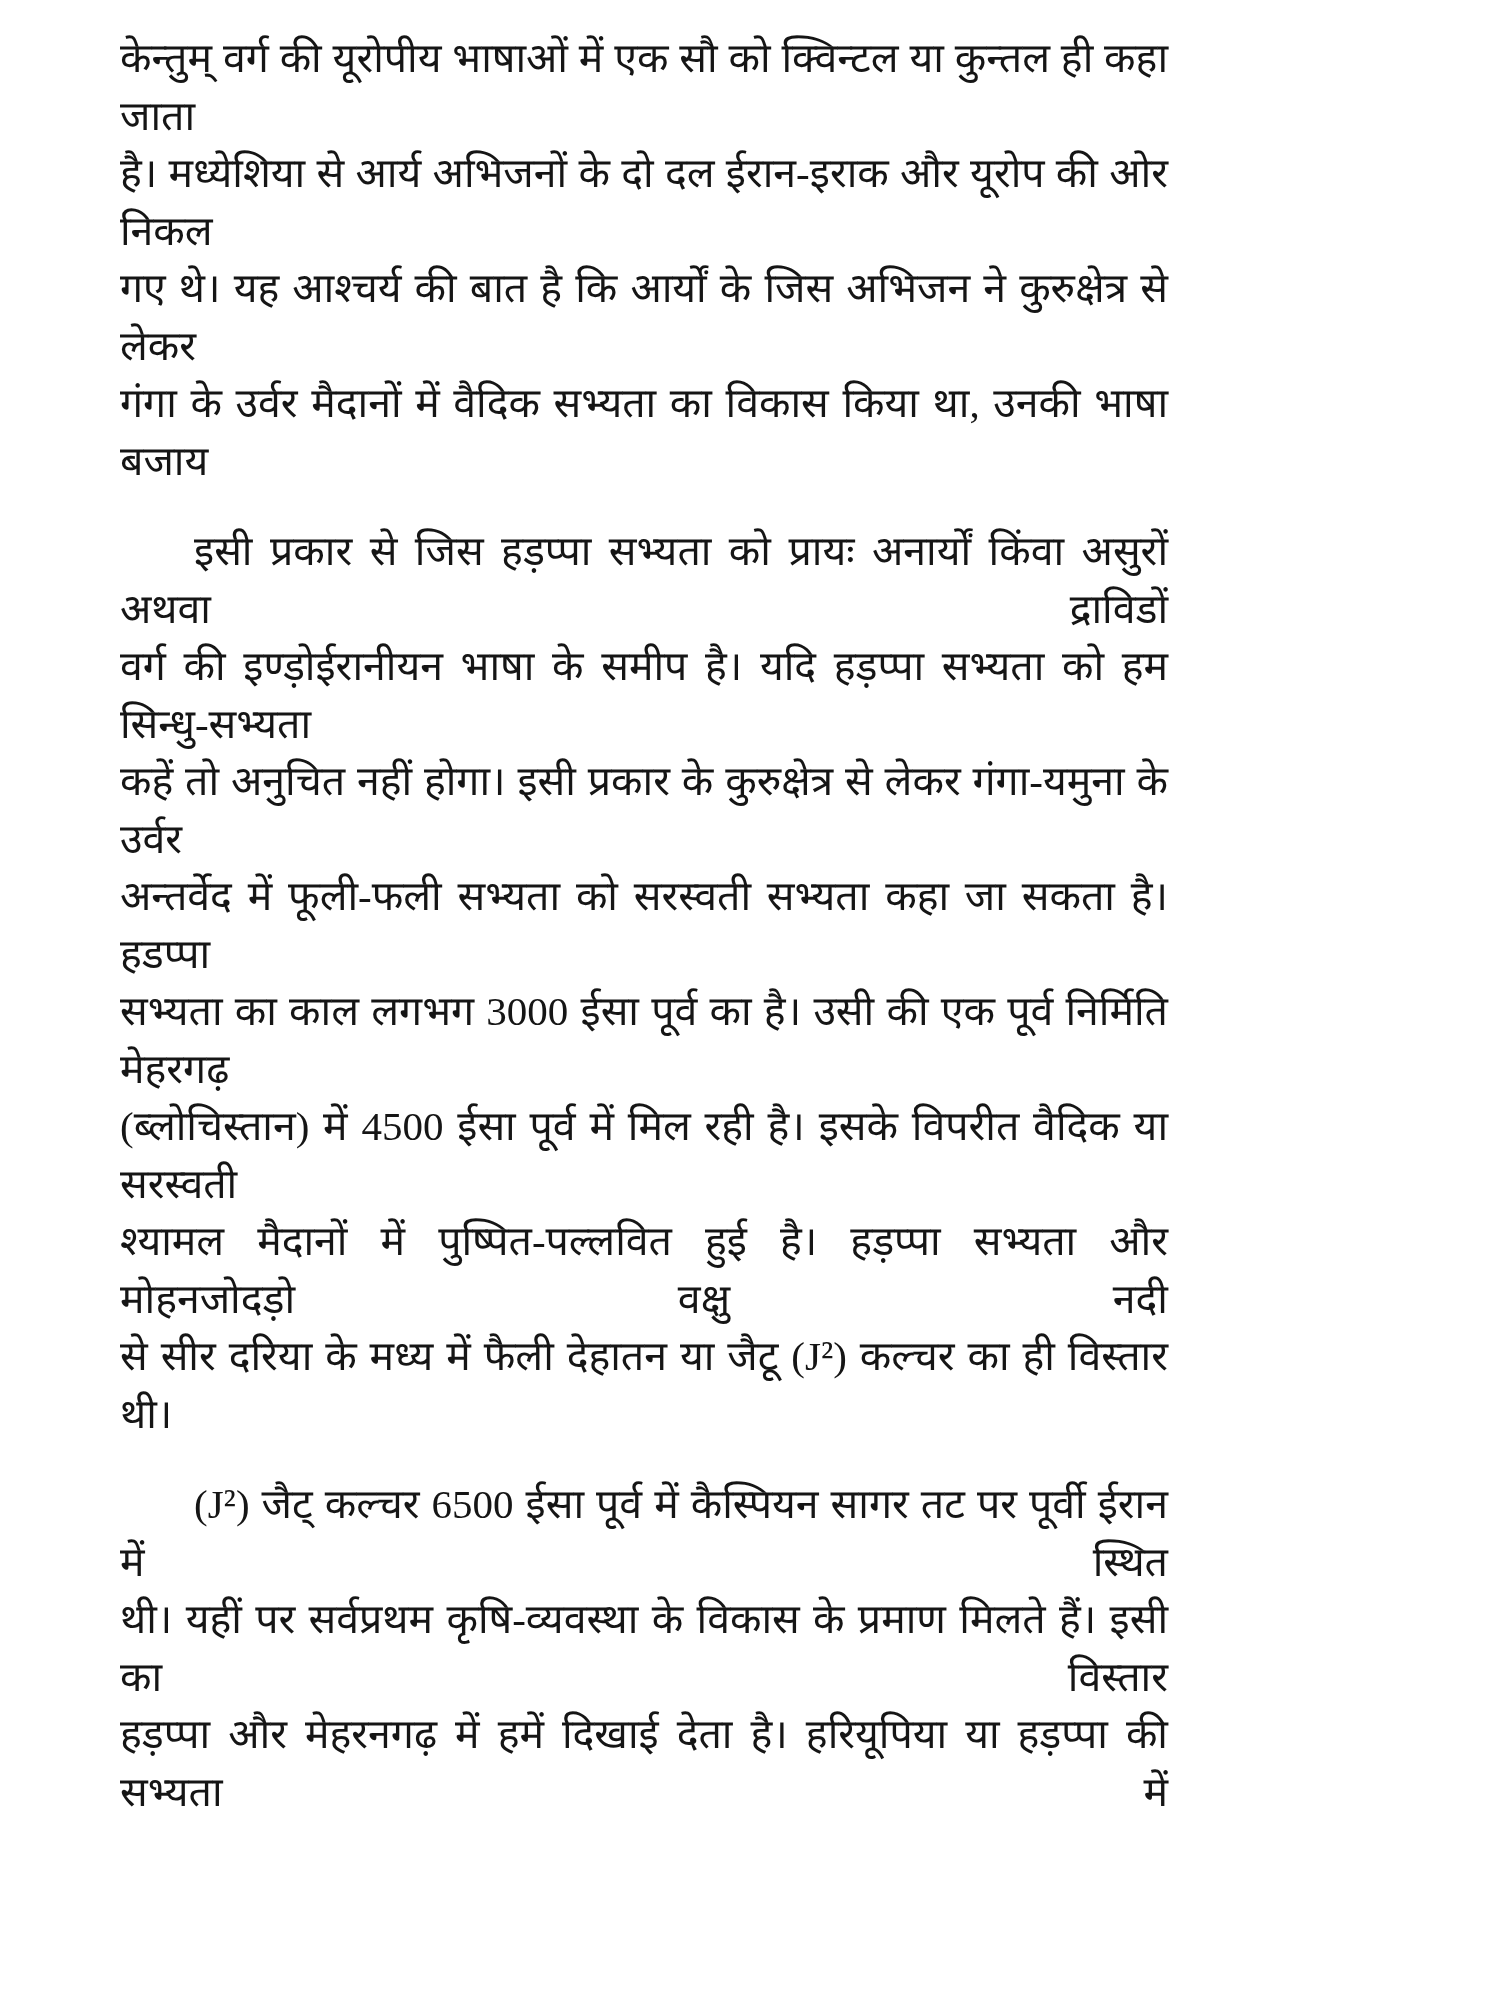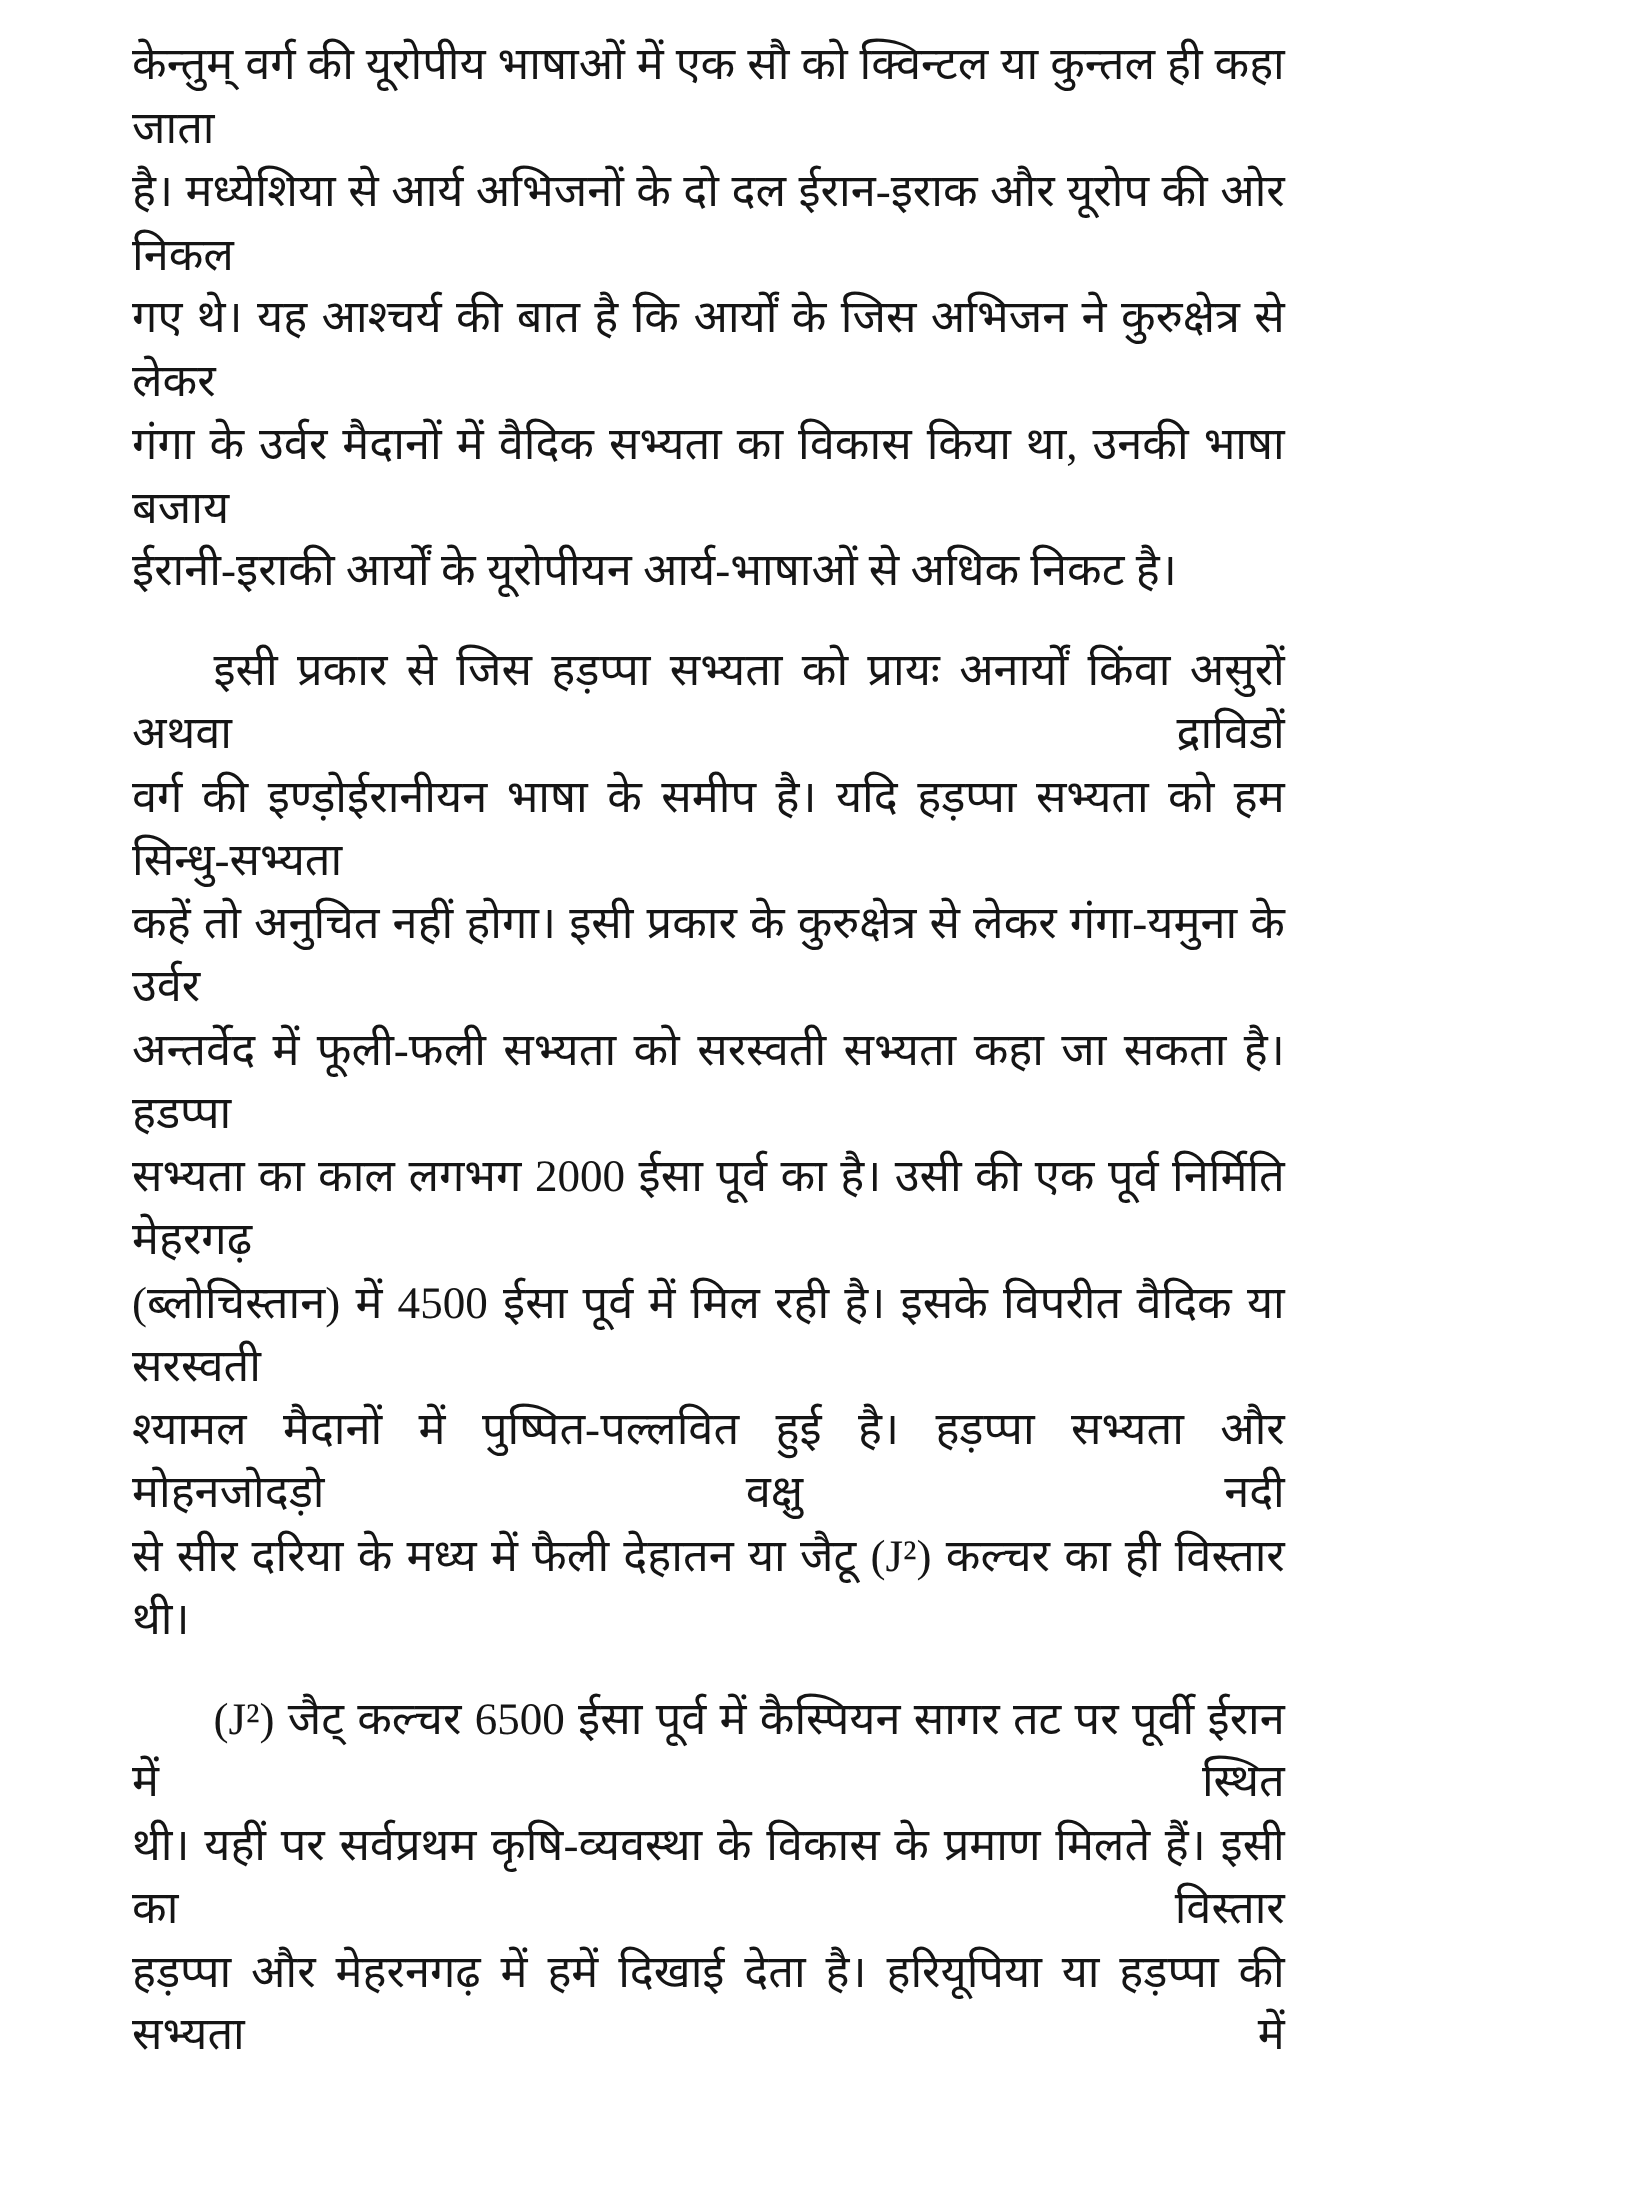--- a/index.html
+++ b/index.html
@@ -50,29 +50,28 @@
 <body style="background: rgb(255, 255, 255); color: rgb(21, 21, 21);">
 
 <div class="page">
   <div class="content">
 
     <div class="para">
       <div class="line">केन्तुम् वर्ग की यूरोपीय भाषाओं में एक सौ को क्विन्टल या कुन्तल ही कहा जाता</div>
       <div class="line">है। मध्येशिया से आर्य अभिजनों के दो दल ईरान-इराक और यूरोप की ओर निकल</div>
       <div class="line">गए थे। यह आश्चर्य की बात है कि आर्यों के जिस अभिजन ने कुरुक्षेत्र से लेकर</div>
       <div class="line">गंगा के उर्वर मैदानों में वैदिक सभ्यता का विकास किया था, उनकी भाषा बजाय</div>
-      <div class="line last">ईरानी-इराकी आर्यों के यूरोपीयन आर्य-भाषाओं से अधिक निकट है।</div>
     </div>
 
     <div class="para">
       <div class="line indent">इसी प्रकार से जिस हड़प्पा सभ्यता को प्रायः अनार्यों किंवा असुरों अथवा द्राविडों</div>
       <div class="line">वर्ग की इण्ड़ोईरानीयन भाषा के समीप है। यदि हड़प्पा सभ्यता को हम सिन्धु-सभ्यता</div>
       <div class="line">कहें तो अनुचित नहीं होगा। इसी प्रकार के कुरुक्षेत्र से लेकर गंगा-यमुना के उर्वर</div>
       <div class="line">अन्तर्वेद में फूली-फली सभ्यता को सरस्वती सभ्यता कहा जा सकता है। हडप्पा</div>
-      <div class="line">सभ्यता का काल लगभग 2000 ईसा पूर्व का है। उसी की एक पूर्व निर्मिति मेहरगढ़</div>
+      <div class="line">सभ्यता का काल लगभग 3000 ईसा पूर्व का है। उसी की एक पूर्व निर्मिति मेहरगढ़</div>
       <div class="line">(ब्लोचिस्तान) में 4500 ईसा पूर्व में मिल रही है। इसके विपरीत वैदिक या सरस्वती</div>
       <div class="line">श्यामल मैदानों में पुष्पित-पल्लवित हुई है। हड़प्पा सभ्यता और मोहनजोदड़ो वक्षु नदी</div>
       <div class="line">से सीर दरिया के मध्य में फैली देहातन या जैटू (J²) कल्चर का ही विस्तार थी।</div>
     </div>
 
     <div class="para">
       <div class="line indent">(J²)  जैट् कल्चर 6500 ईसा पूर्व में कैस्पियन सागर तट पर पूर्वी ईरान में स्थित</div>
       <div class="line">थी। यहीं पर सर्वप्रथम कृषि-व्यवस्था के विकास के प्रमाण मिलते हैं। इसी का विस्तार</div>
       <div class="line">हड़प्पा और मेहरनगढ़ में हमें दिखाई देता है। हरियूपिया या हड़प्पा की सभ्यता में</div>
 

